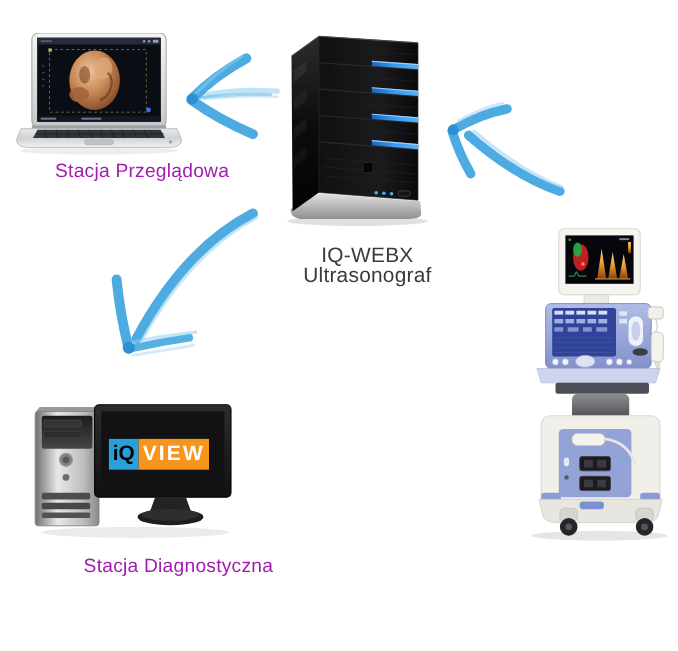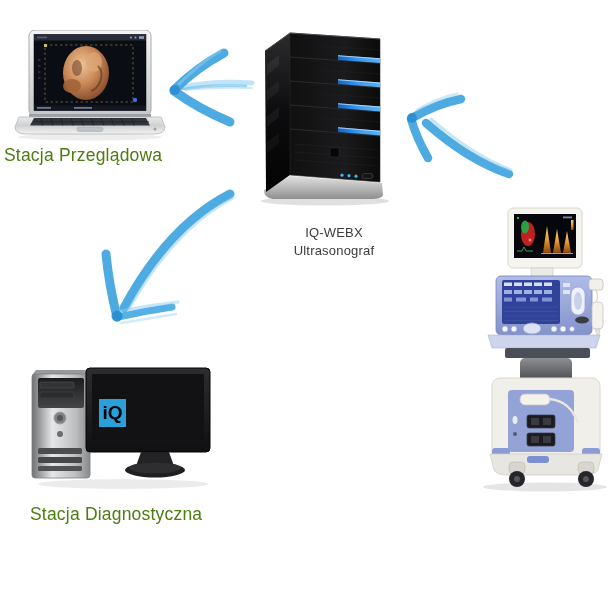--- a/index.html
+++ b/index.html
@@ -2,26 +2,27 @@
 <html><head>
 <meta charset="utf-8">
 <style>
   html,body{margin:0;padding:0;background:#fff;}
   .canvas{
     position:relative;width:616px;height:592px;background:#ffffff;
     font-family:"Liberation Sans",sans-serif;overflow:hidden;
   }
   .abs{position:absolute;}
   .label{
-    position:absolute;color:#4d7c0f;font-size:17.5px;letter-spacing:.2px;
+    position:absolute;color:#a21caf;font-size:17.5px;letter-spacing:.2px;
     white-space:nowrap;
+    margin-left:46px;
   }
   .server-label{
     position:absolute;left:228px;top:224px;width:212px;text-align:center;
-    color:#3b3b3b;font-size:13px;line-height:18px;letter-spacing:.2px;
+    color:#3b3b3b;font-size:19px;line-height:18px;letter-spacing:.2px;
   }
   .iqview-logo{
     position:absolute;left:99px;top:399px;height:28px;display:flex;
   }
   .logo-iq{
     display:block;width:27px;height:28px;background:#29a0da;color:#000000;
     font-weight:700;font-size:19px;line-height:28px;text-align:center;
   }
   .logo-view{
     display:block;width:64px;height:28px;background:#f6941e;color:#ffffff;
@@ -219,20 +220,21 @@
     <rect x="10" y="106" width="44" height="5" rx="1.5" fill="#515254"></rect>
 
     <rect x="58" y="8" width="124" height="84" rx="4" fill="url(#monG)" stroke="#050506" stroke-width="1"></rect>
     <rect x="64" y="14" width="112" height="66" fill="#121214"></rect>
     <polygon points="113,92 141,92 146,106 108,106" fill="#232325"></polygon>
     <ellipse cx="127" cy="110" rx="30" ry="7.5" fill="#1e1e20"></ellipse>
     <ellipse cx="127" cy="108" rx="26" ry="5.5" fill="#2e2e30"></ellipse>
   </svg>
   <div class="iqview-logo">
     <span class="logo-iq">iQ</span>
+    <span class="logo-view">VIEW</span>
   </div>
   <div class="label" style="left:30px;top:504px">Stacja Diagnostyczna</div>
 
   <svg class="abs" style="left:465px;top:192px" width="145" height="302" viewBox="0 0 145 302">
     <defs>
       <linearGradient id="panelG" x1="0" y1="0" x2="0" y2="1">
         <stop offset="0" stop-color="#b0bce6"></stop>
           <stop offset="1" stop-color="#8292ca"></stop>
       </linearGradient>
       <linearGradient id="flame" x1="0" y1="0" x2="0" y2="1">

